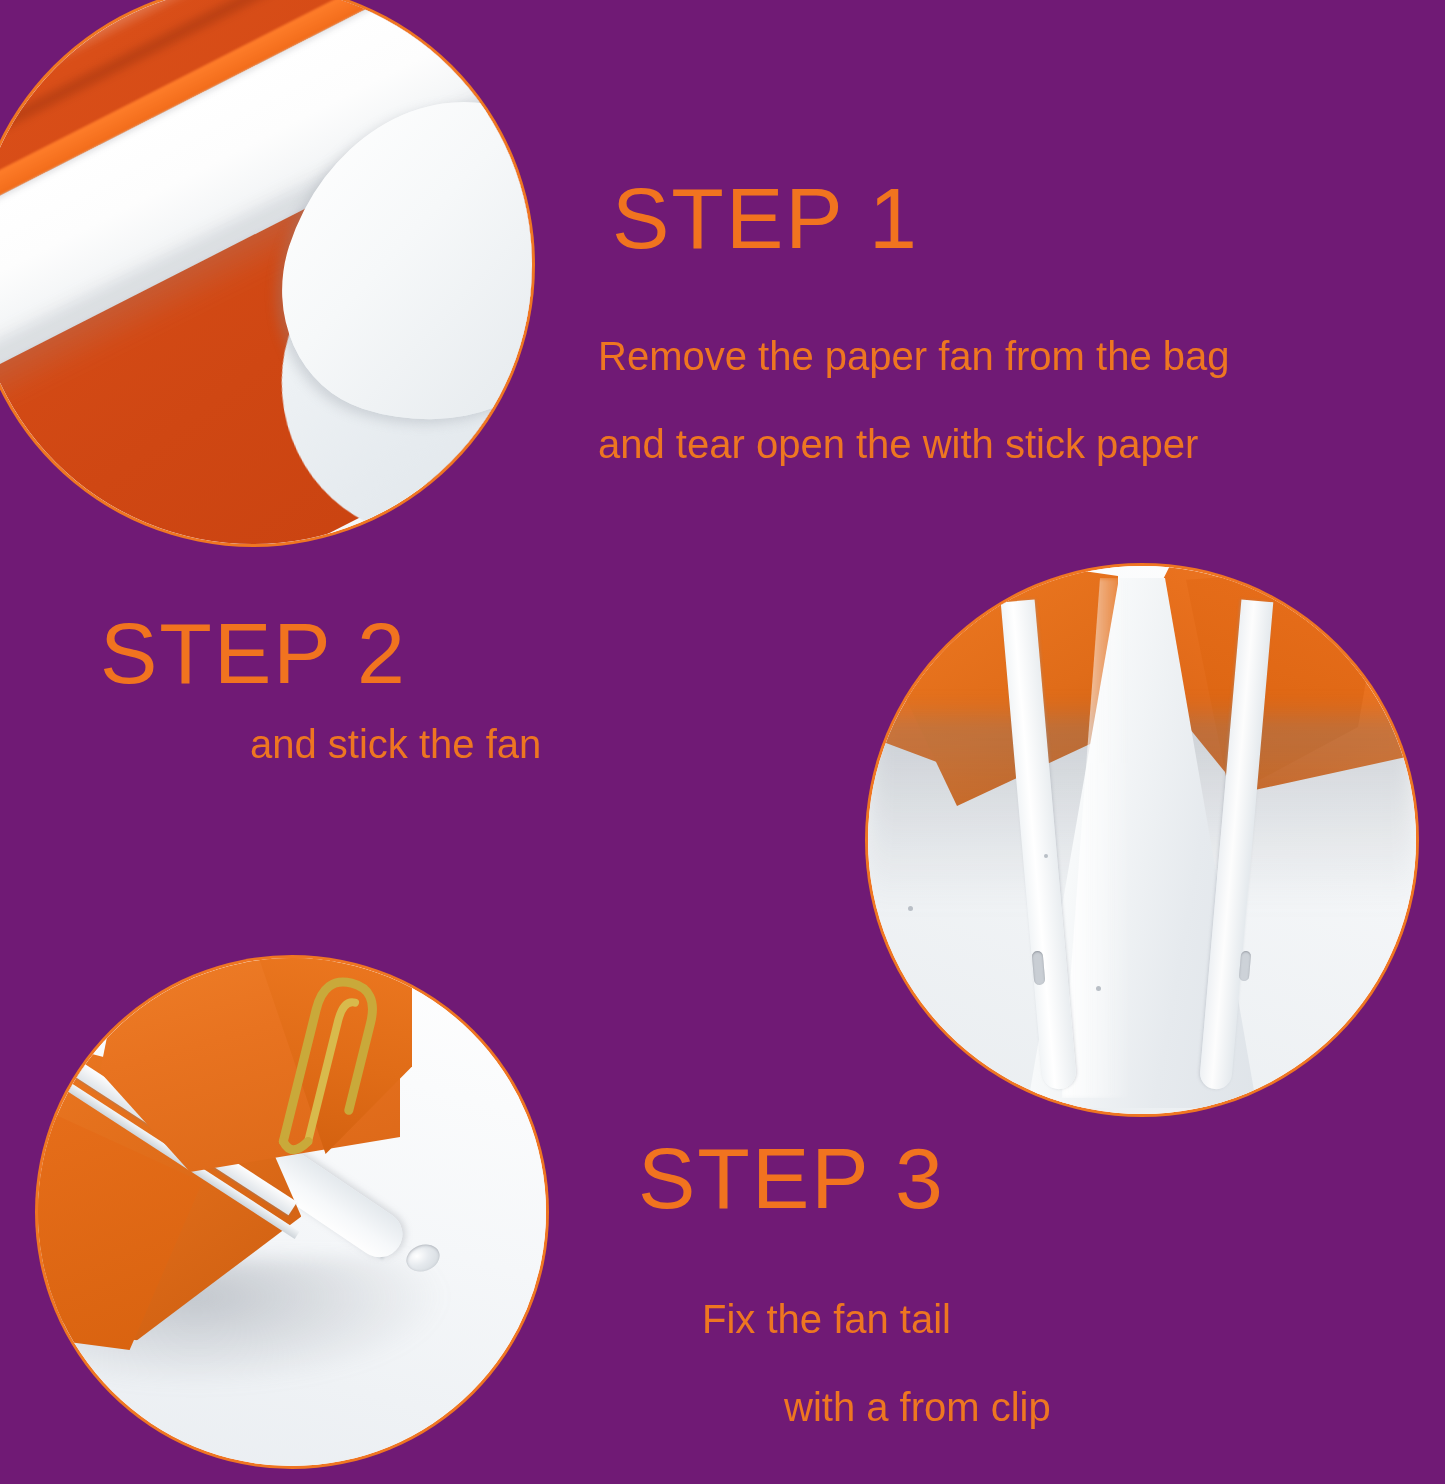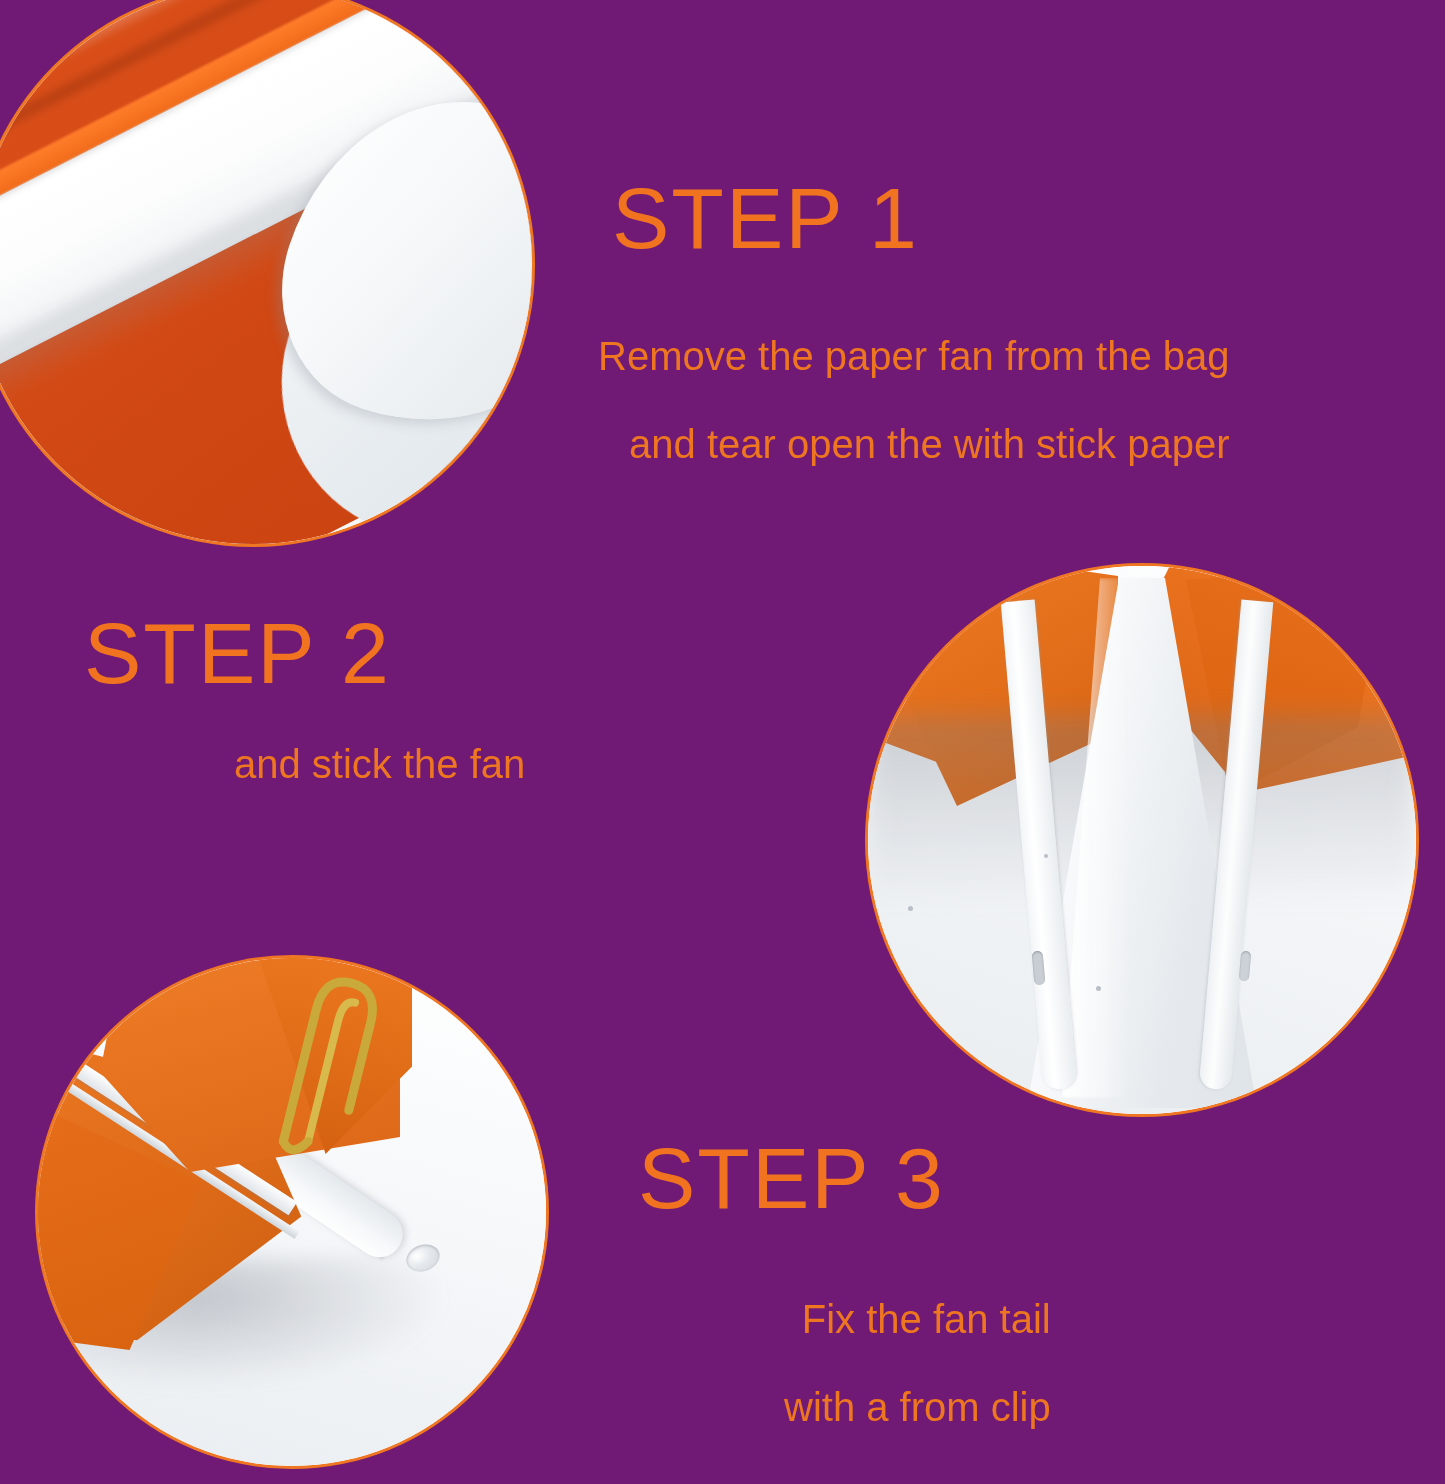--- a/index.html
+++ b/index.html
@@ -239,35 +239,34 @@
     font-weight:400;
     letter-spacing:2px;
     white-space:nowrap;
   }
   .step-line{
     color:#ee7621;
     font-size:40px;
     line-height:1.0;
     font-weight:400;
     white-space:nowrap;
-    text-align:right;
   }
 
   #block-step1{left:598px;top:175px;}
   #block-step1 .step-title{margin-left:14px;}
   #block-step1 .l1{margin-top:75px;}
   #block-step1 .l2{margin-top:48px;}
 
-  #block-step2{left:84px;top:610px;}
+  #block-step2{left:100px;top:610px;}
   #block-step2 .l1{margin-top:78px;margin-left:132px;}
-  #block-step2 .l2{margin-top:48px;margin-left:150px;}
+  #block-step2 .l2{margin-top:28px;margin-left:150px;}
 
   #block-step3{left:638px;top:1135px;}
   #block-step3 .step-title{}
-  #block-step3 .l1{margin-top:78px;margin-left:98px;}
+  #block-step3 .l1{margin-top:78px;margin-left:64px;}
   #block-step3 .l2{margin-top:48px;margin-left:146px;}
 </style>
 </head>
 <body>
 
 <div class="stage">
 
   <div class="photo" id="photo-step1">
     <div class="inner">
       <div class="c1-orange"></div>

